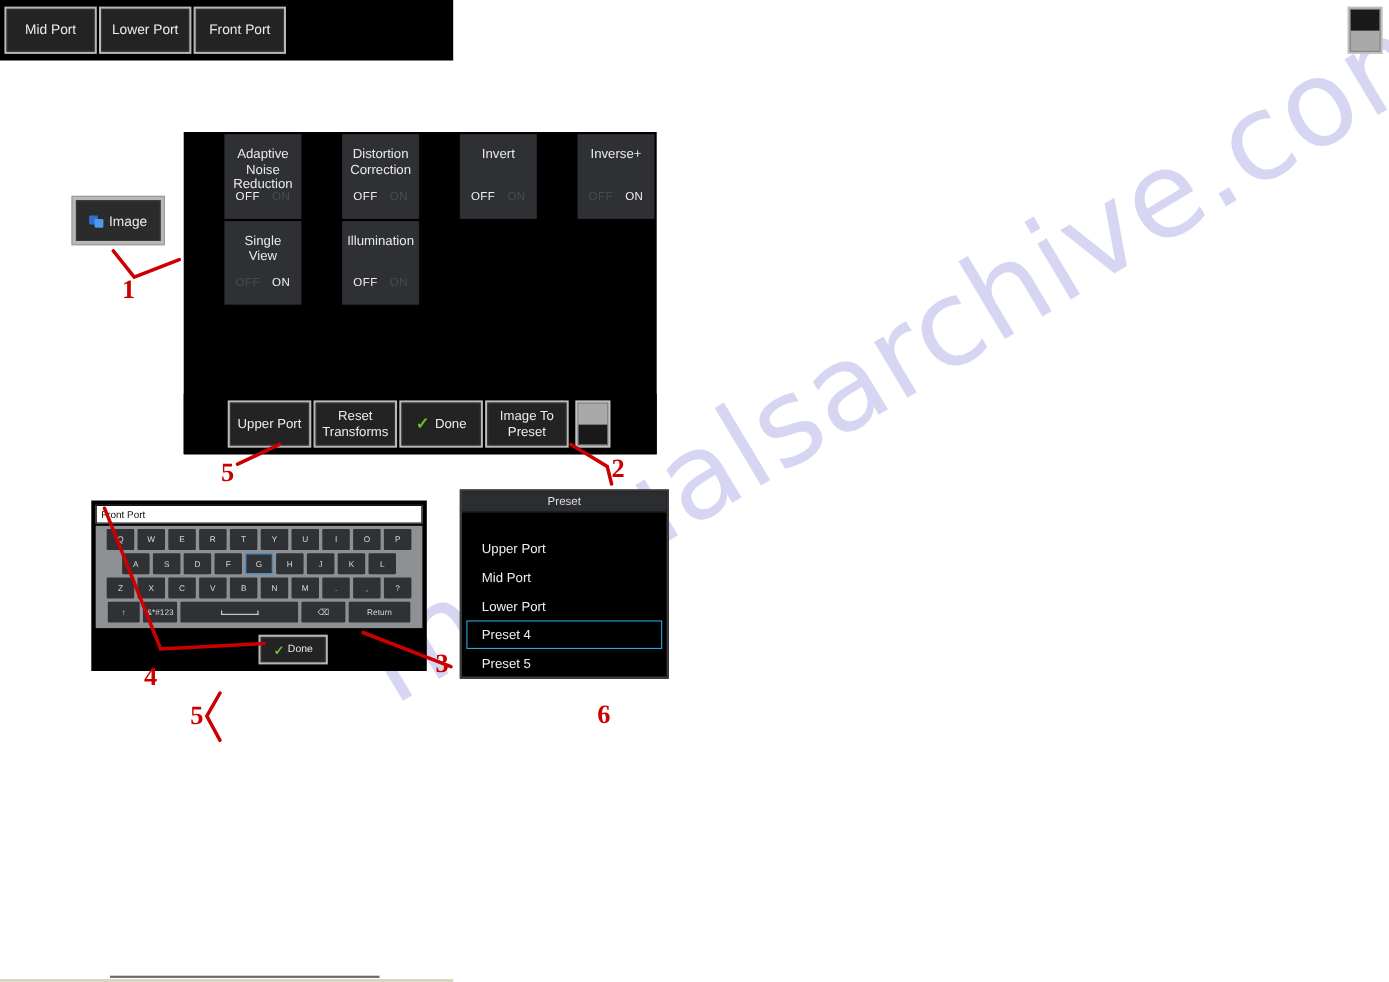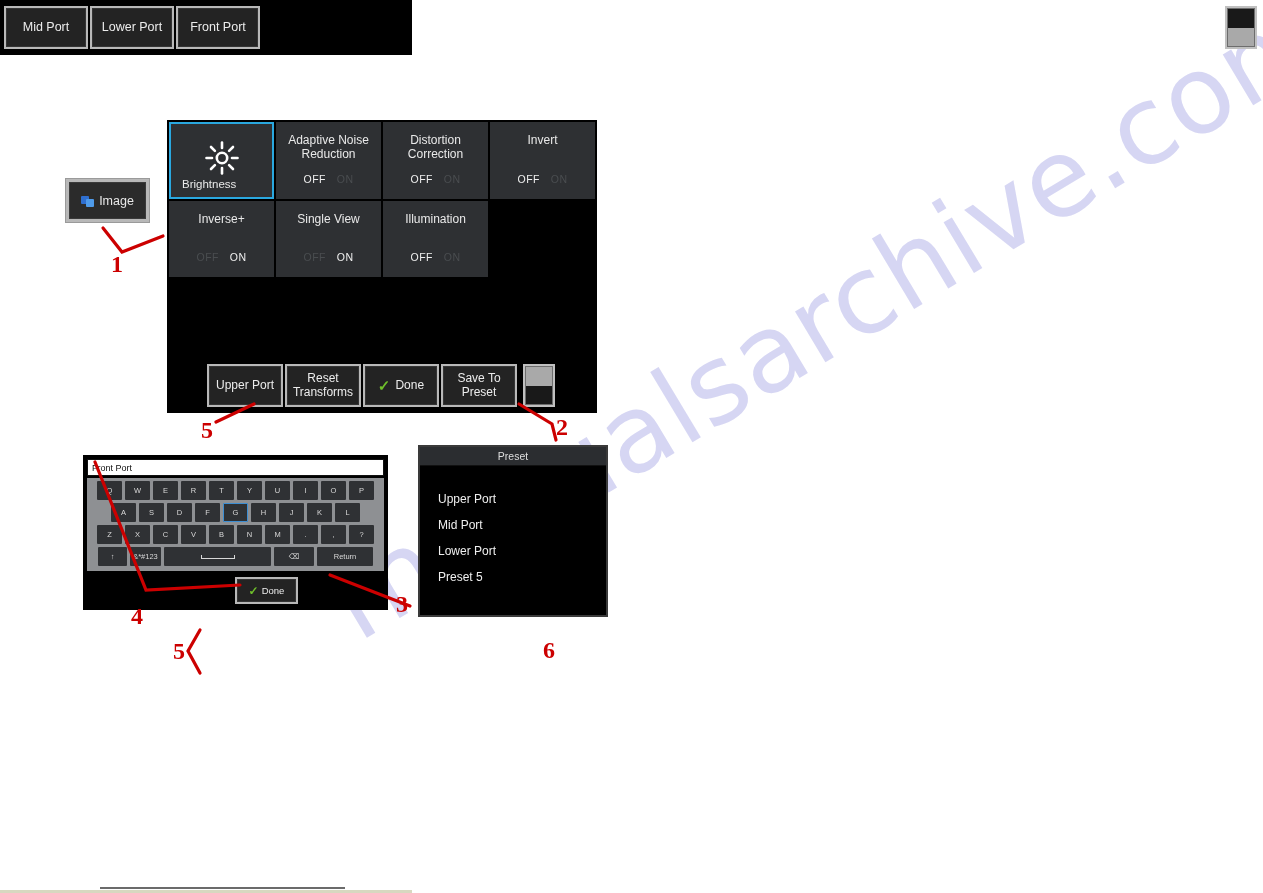--- a/index.html
+++ b/index.html
@@ -112,20 +112,21 @@
   .tile {
     background: #2e3033;
     position: relative;
     display: flex;
     flex-direction: column;
     align-items: center;
     justify-content: center;
     color: #e6e6e6;
     box-sizing: border-box;
     overflow: hidden;
+    margin-left: 35px;
   }
   .tile.empty { background: #000; }
   .tile.selected {
     border: 2px solid #2aa8e0;
   }
   .tile .tile-title {
     font-size: 12px;
     line-height: 13.5px;
     text-align: center;
     padding: 0 4px;
@@ -411,38 +412,20 @@
 <div id="image-btn-wrap">
   <div id="image-btn">
     <span class="glyph"></span>
     <span>Image</span>
   </div>
 </div>
 
 <div class="panel" id="settings-panel">
   <div id="tile-grid">
 
-    <div class="tile title-bottom selected">
-      <div class="icon-box">
-        <svg width="36" height="36" viewBox="0 0 36 36">
-          <circle cx="18" cy="18" r="5.2" fill="none" stroke="#fff" stroke-width="2.6"></circle>
-          <g stroke="#fff" stroke-width="2.6" stroke-linecap="round">
-            <line x1="18" y1="2.5" x2="18" y2="8"></line>
-              <line x1="18" y1="28" x2="18" y2="33.5"></line>
-            <line x1="2.5" y1="18" x2="8" y2="18"></line>
-              <line x1="28" y1="18" x2="33.5" y2="18"></line>
-            <line x1="7" y1="7" x2="10.9" y2="10.9"></line>
-              <line x1="25.1" y1="25.1" x2="29" y2="29"></line>
-            <line x1="29" y1="7" x2="25.1" y2="10.9"></line>
-              <line x1="10.9" y1="25.1" x2="7" y2="29"></line>
-          </g>
-        </svg>
-      </div>
-      <div class="tile-title">Brightness</div>
-    </div>
 
     <div class="tile title-top">
       <div class="tile-title">Adaptive Noise Reduction</div>
       <div class="toggle-row">
         <span class="opt active">OFF</span>
         <span class="opt">ON</span>
       </div>
     </div>
 
     <div class="tile title-top">
@@ -506,21 +489,21 @@
     </div>
     <div class="tb-btn-wrap">
       <div class="tb-btn">
         <span class="check">✓</span>
         <span>Done</span>
       </div>
     </div>
     <div class="tb-btn-wrap">
       <div class="tb-btn">
         <div>
-          <div>Save To</div>
+          <div>Image To</div>
           <div>Preset</div>
         </div>
       </div>
     </div>
     <div class="scroll-ind">
       <div class="inner">
         <div class="half light"></div>
         <div class="half dark"></div>
       </div>
     </div>
@@ -582,20 +565,21 @@
     </div>
   </div>
 </div>
 
 <div class="panel" id="preset-panel">
   <div id="preset-header">Preset</div>
   <div id="preset-list">
     <div class="preset-item">Upper Port</div>
     <div class="preset-item">Mid Port</div>
     <div class="preset-item">Lower Port</div>
+    <div class="preset-item selected">Preset 4</div>
     <div class="preset-item">Preset 5</div>
   </div>
 </div>
 
 <div id="port-toolbar">
   <div class="tb-btn-wrap">
     <div class="tb-btn">Mid Port</div>
   </div>
   <div class="tb-btn-wrap">
     <div class="tb-btn">Lower Port</div>

